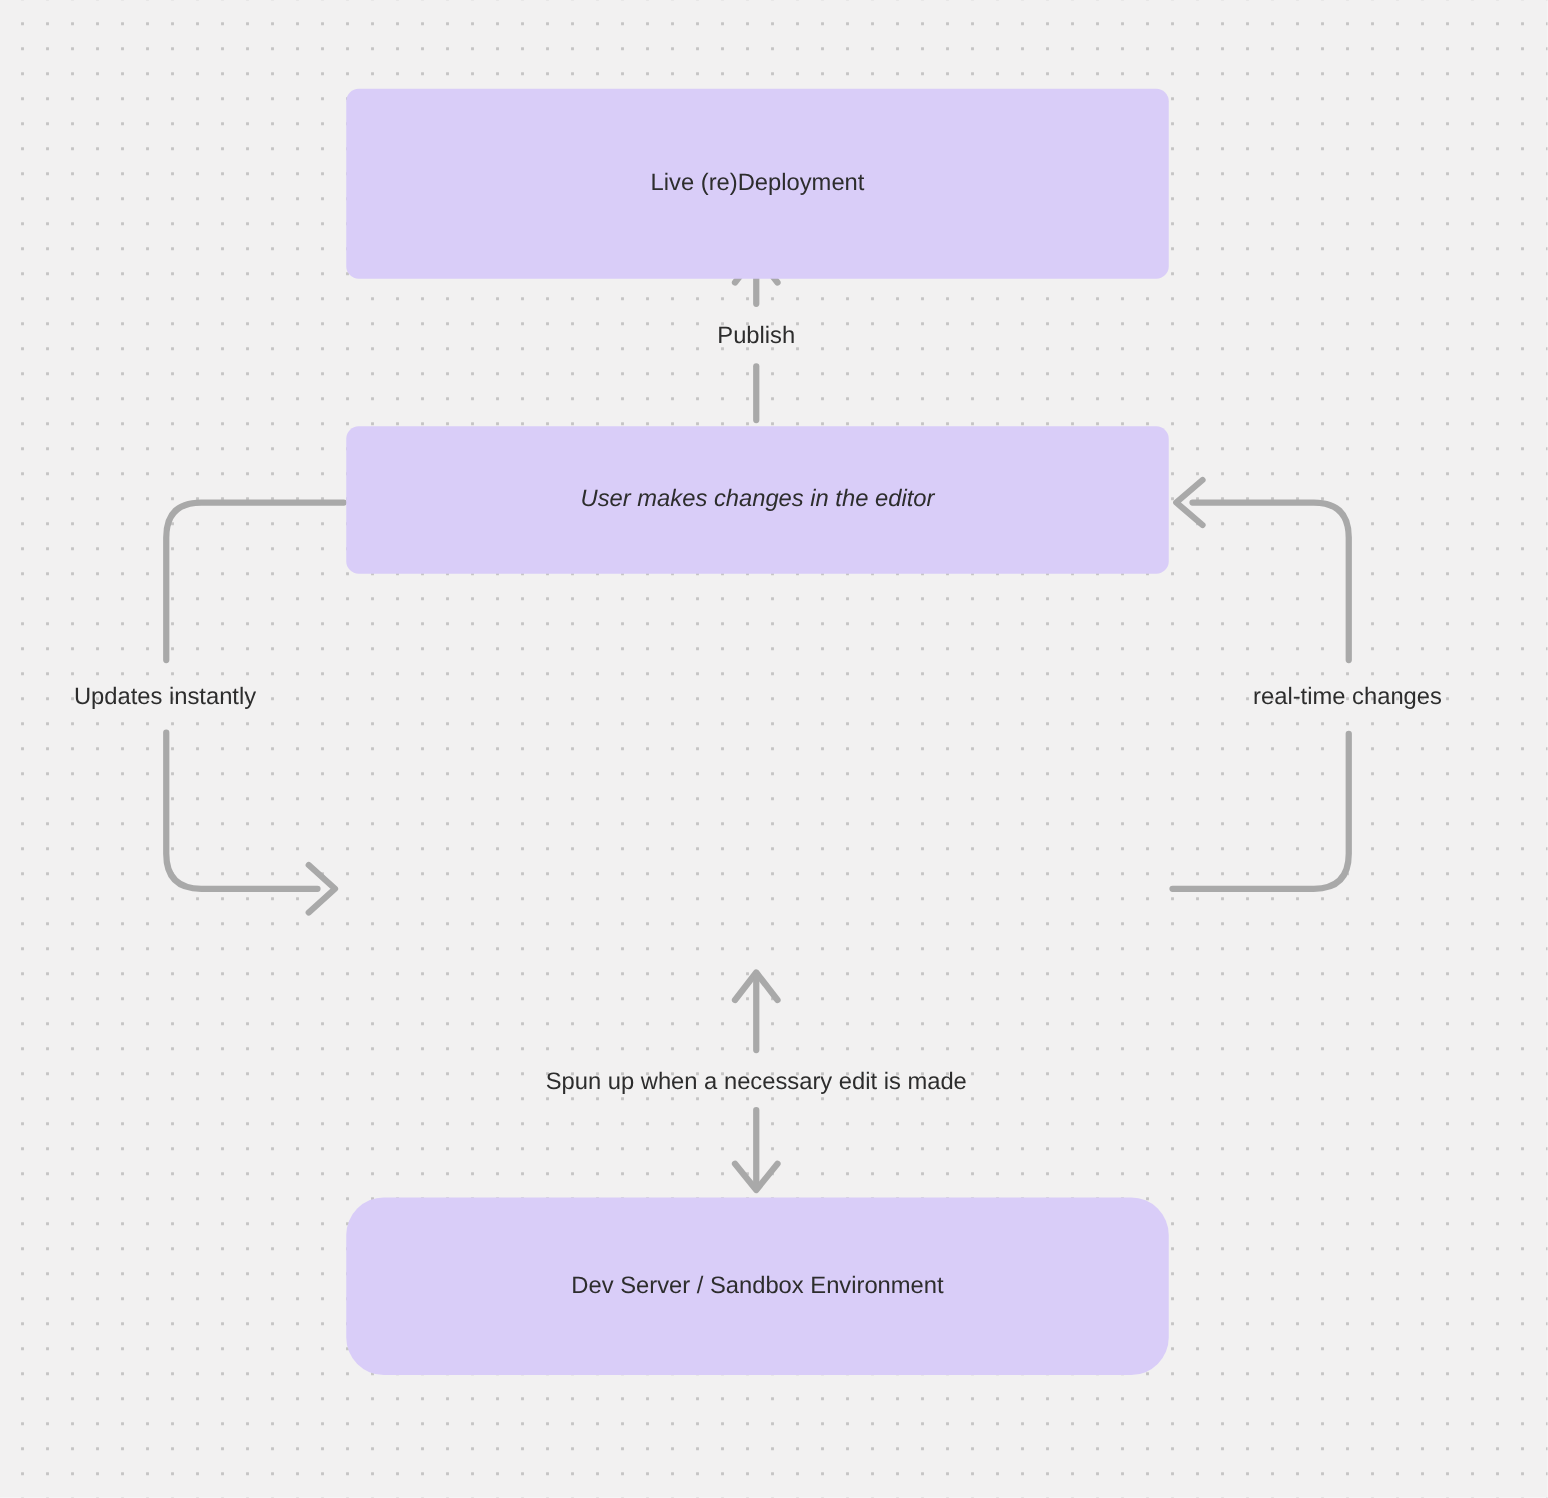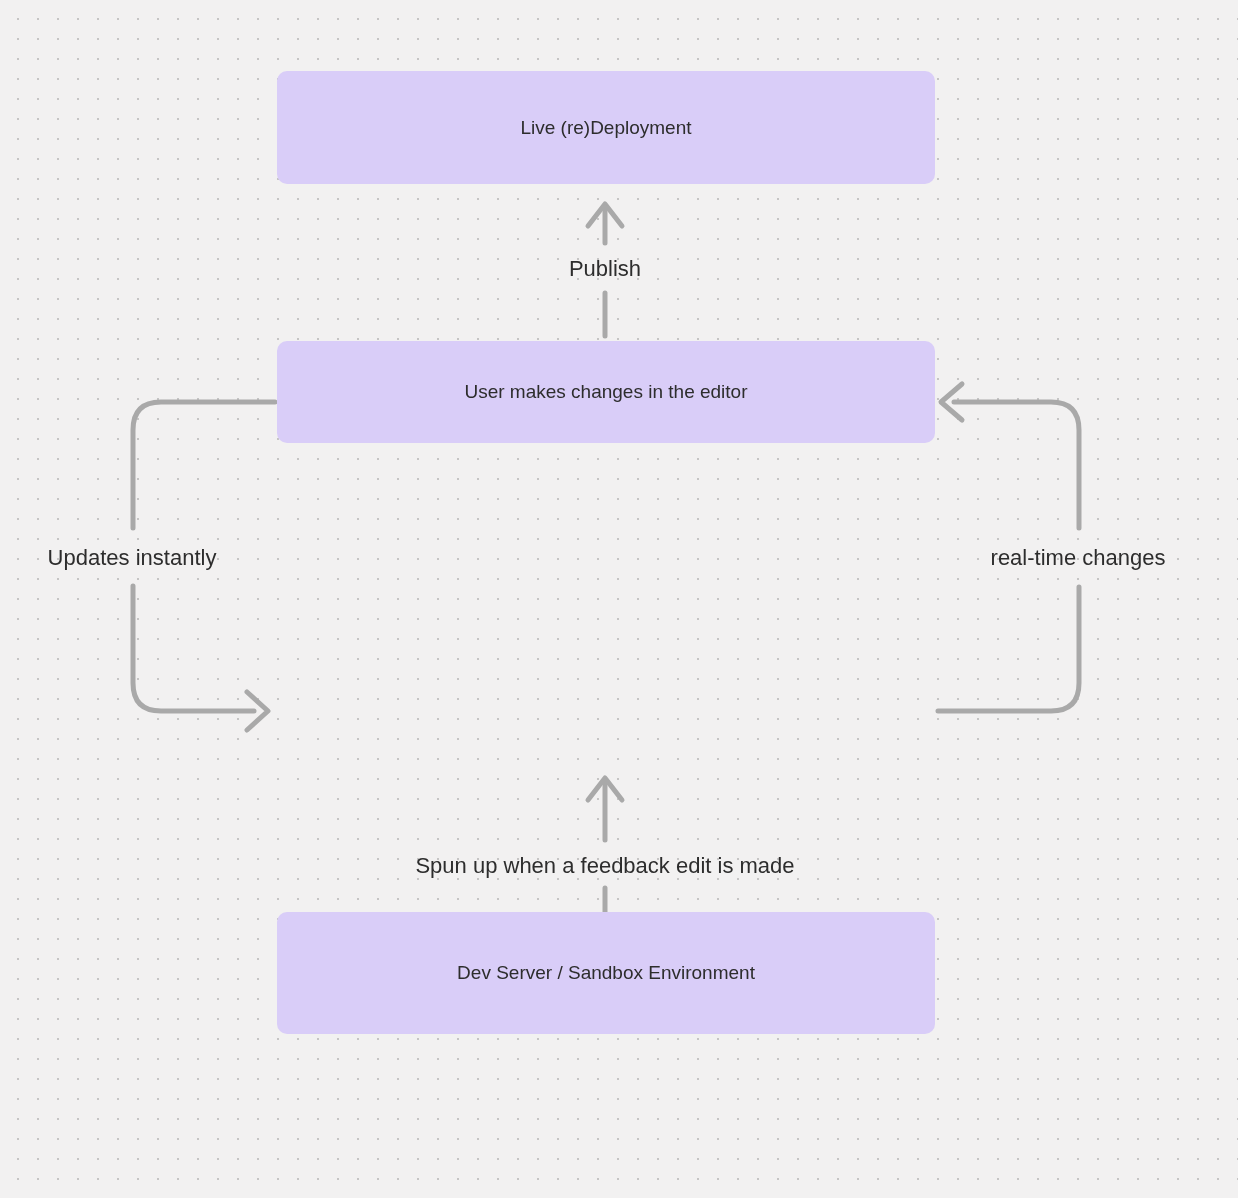--- a/index.html
+++ b/index.html
@@ -39,21 +39,21 @@
     border-radius: 10px;
     display: flex;
     align-items: center;
     justify-content: center;
     font-size: 19px;
     color: #2d2d2d;
   }
   .edge-label {
     position: absolute;
     transform: translate(-50%, -50%);
-    font-size: 22px;
+    font-size: 19px;
     color: #2d2d2d;
     white-space: nowrap;
   }
 </style>
 </head>
 <body>
 
 <div class="canvas">
 
   <svg class="edges" viewBox="0 0 1238 1198" xmlns="http://www.w3.org/2000/svg">
@@ -77,34 +77,34 @@
     </g>
 
     <g>
       <path d="M 588 800 L 605 778 L 622 800"></path>
       <path d="M 605 781 L 605 840"></path>
       <path d="M 605 888 L 605 946"></path>
       <path d="M 588 931 L 605 952 L 622 931"></path>
     </g>
   </svg>
 
-  <div class="node" style="top:71px;  height:113px;">
+  <div class="node" style="top:71px;  height:152px;">
     <span>Live (re)Deployment</span>
   </div>
 
-  <div class="node" style="top:341px; height:102px;">
+  <div class="node" style="top:341px; height:118px;font-style:italic;">
     <span>User makes changes in the editor</span>
   </div>
 
 
-  <div class="node" style="top:912px; height:122px;">
+  <div class="node" style="top:958px; height:142px;border-radius:30px;">
     <span>Dev Server / Sandbox Environment</span>
   </div>
 
   <div class="edge-label" style="left:605px;  top:269px;">Publish</div>
 
   <div class="edge-label" style="left:132px;  top:558px;text-align:center;">Updates instantly</div>
 
   <div class="edge-label" style="left:1078px; top:558px;">real-time changes</div>
 
-  <div class="edge-label" style="left:605px;  top:866px;">Spun up when a feedback edit is made</div>
+  <div class="edge-label" style="left:605px;  top:866px;">Spun up when a necessary edit is made</div>
 
 </div>
 
 </body></html>

